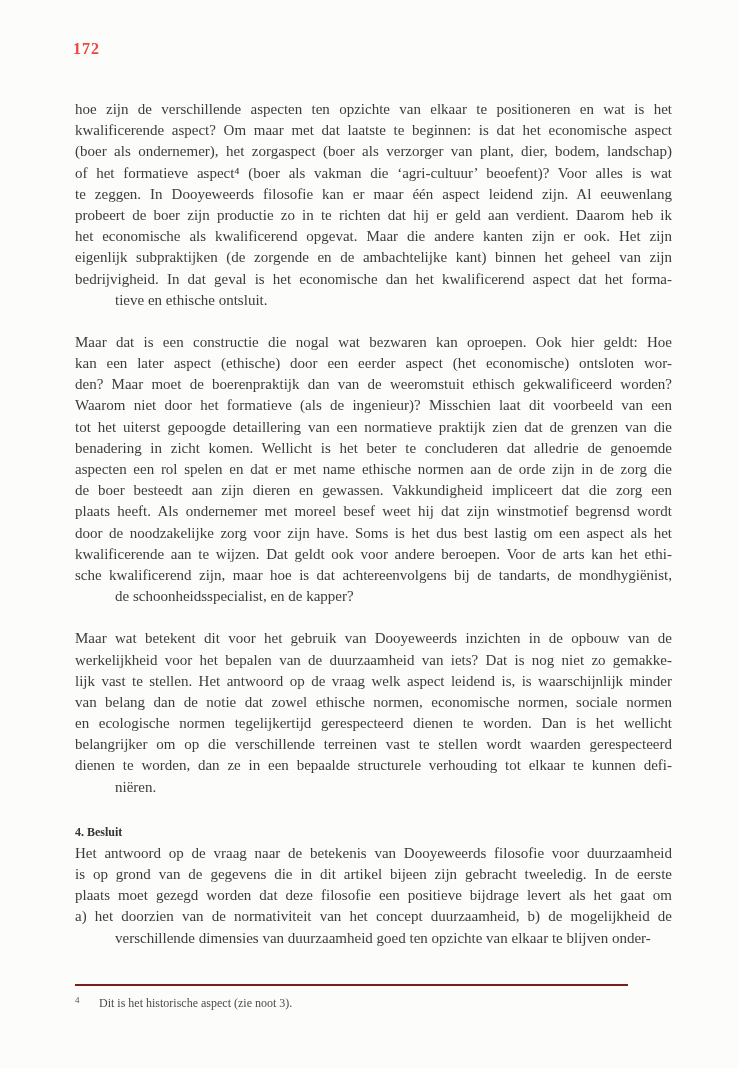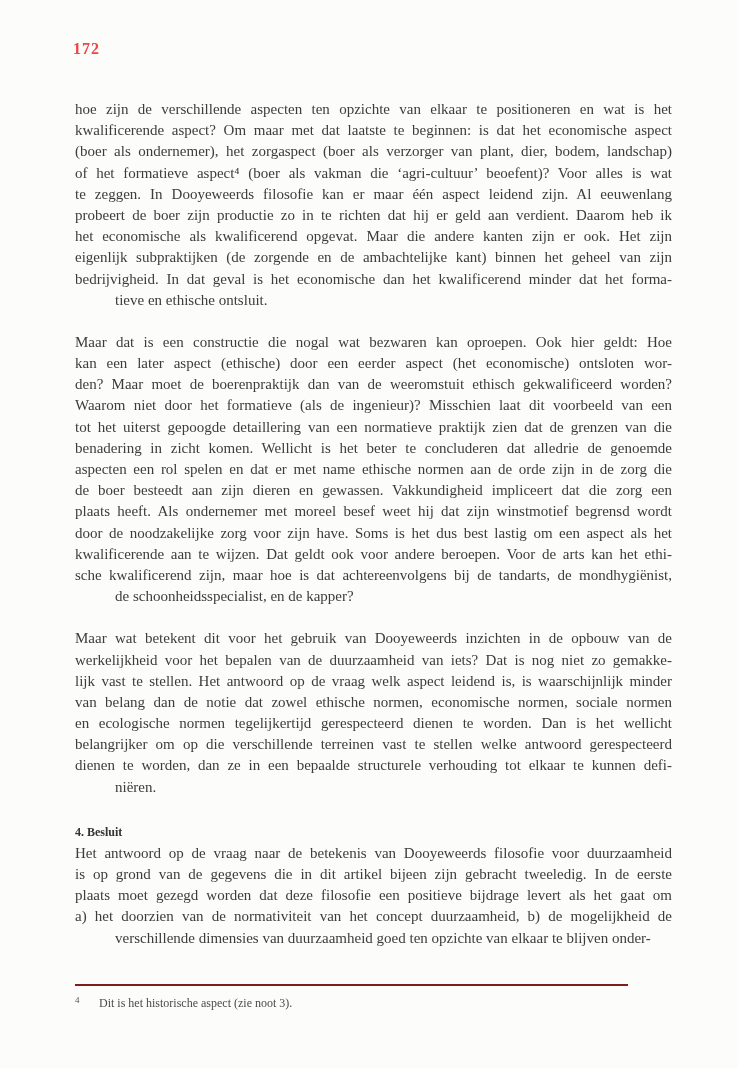--- a/index.html
+++ b/index.html
@@ -84,21 +84,21 @@
 
     <div class="para">
         <div class="line">hoe zijn de verschillende aspecten ten opzichte van elkaar te positioneren en wat is het</div>
         <div class="line">kwalificerende aspect? Om maar met dat laatste te beginnen: is dat het economische aspect</div>
         <div class="line">(boer als ondernemer), het zorgaspect (boer als verzorger van plant, dier, bodem, landschap)</div>
         <div class="line">of het formatieve aspect⁴ (boer als vakman die ‘agri-cultuur’ beoefent)? Voor alles is wat</div>
         <div class="line">te zeggen. In Dooyeweerds filosofie kan er maar één aspect leidend zijn. Al eeuwenlang</div>
         <div class="line">probeert de boer zijn productie zo in te richten dat hij er geld aan verdient. Daarom heb ik</div>
         <div class="line">het economische als kwalificerend opgevat. Maar die andere kanten zijn er ook. Het zijn</div>
         <div class="line">eigenlijk subpraktijken (de zorgende en de ambachtelijke kant) binnen het geheel van zijn</div>
-        <div class="line">bedrijvigheid. In dat geval is het economische dan het kwalificerend minder dat het forma-</div>
+        <div class="line">bedrijvigheid. In dat geval is het economische dan het kwalificerend aspect dat het forma-</div>
         <div class="line line-last">tieve en ethische ontsluit.</div>
       </div>
 
     <div class="para">
         <div class="line">Maar dat is een constructie die nogal wat bezwaren kan oproepen. Ook hier geldt: Hoe</div>
         <div class="line">kan een later aspect (ethische) door een eerder aspect (het economische) ontsloten wor-</div>
         <div class="line">den? Maar moet de boerenpraktijk dan van de weeromstuit ethisch gekwalificeerd worden?</div>
         <div class="line">Waarom niet door het formatieve (als de ingenieur)? Misschien laat dit voorbeeld van een</div>
         <div class="line">tot het uiterst gepoogde detaillering van een normatieve praktijk zien dat de grenzen van die</div>
         <div class="line">benadering in zicht komen. Wellicht is het beter te concluderen dat alledrie de genoemde</div>
@@ -110,21 +110,21 @@
         <div class="line">sche kwalificerend zijn, maar hoe is dat achtereenvolgens bij de tandarts, de mondhygiënist,</div>
         <div class="line line-last">de schoonheidsspecialist, en de kapper?</div>
       </div>
 
     <div class="para">
         <div class="line">Maar wat betekent dit voor het gebruik van Dooyeweerds inzichten in de opbouw van de</div>
         <div class="line">werkelijkheid voor het bepalen van de duurzaamheid van iets? Dat is nog niet zo gemakke-</div>
         <div class="line">lijk vast te stellen. Het antwoord op de vraag welk aspect leidend is, is waarschijnlijk minder</div>
         <div class="line">van belang dan de notie dat zowel ethische normen, economische normen, sociale normen</div>
         <div class="line">en ecologische normen tegelijkertijd gerespecteerd dienen te worden. Dan is het wellicht</div>
-        <div class="line">belangrijker om op die verschillende terreinen vast te stellen welke antwoord gerespecteerd</div>
+        <div class="line">belangrijker om op die verschillende terreinen vast te stellen wordt waarden gerespecteerd</div>
         <div class="line">dienen te worden, dan ze in een bepaalde structurele verhouding tot elkaar te kunnen defi-</div>
         <div class="line line-last">niëren.</div>
       </div>
 
     <div id="section-heading">4. Besluit</div>
 
     <div class="para">
         <div class="line">Het antwoord op de vraag naar de betekenis van Dooyeweerds filosofie voor duurzaamheid</div>
         <div class="line">is op grond van de gegevens die in dit artikel bijeen zijn gebracht tweeledig. In de eerste</div>
         <div class="line">plaats moet gezegd worden dat deze filosofie een positieve bijdrage levert als het gaat om</div>

